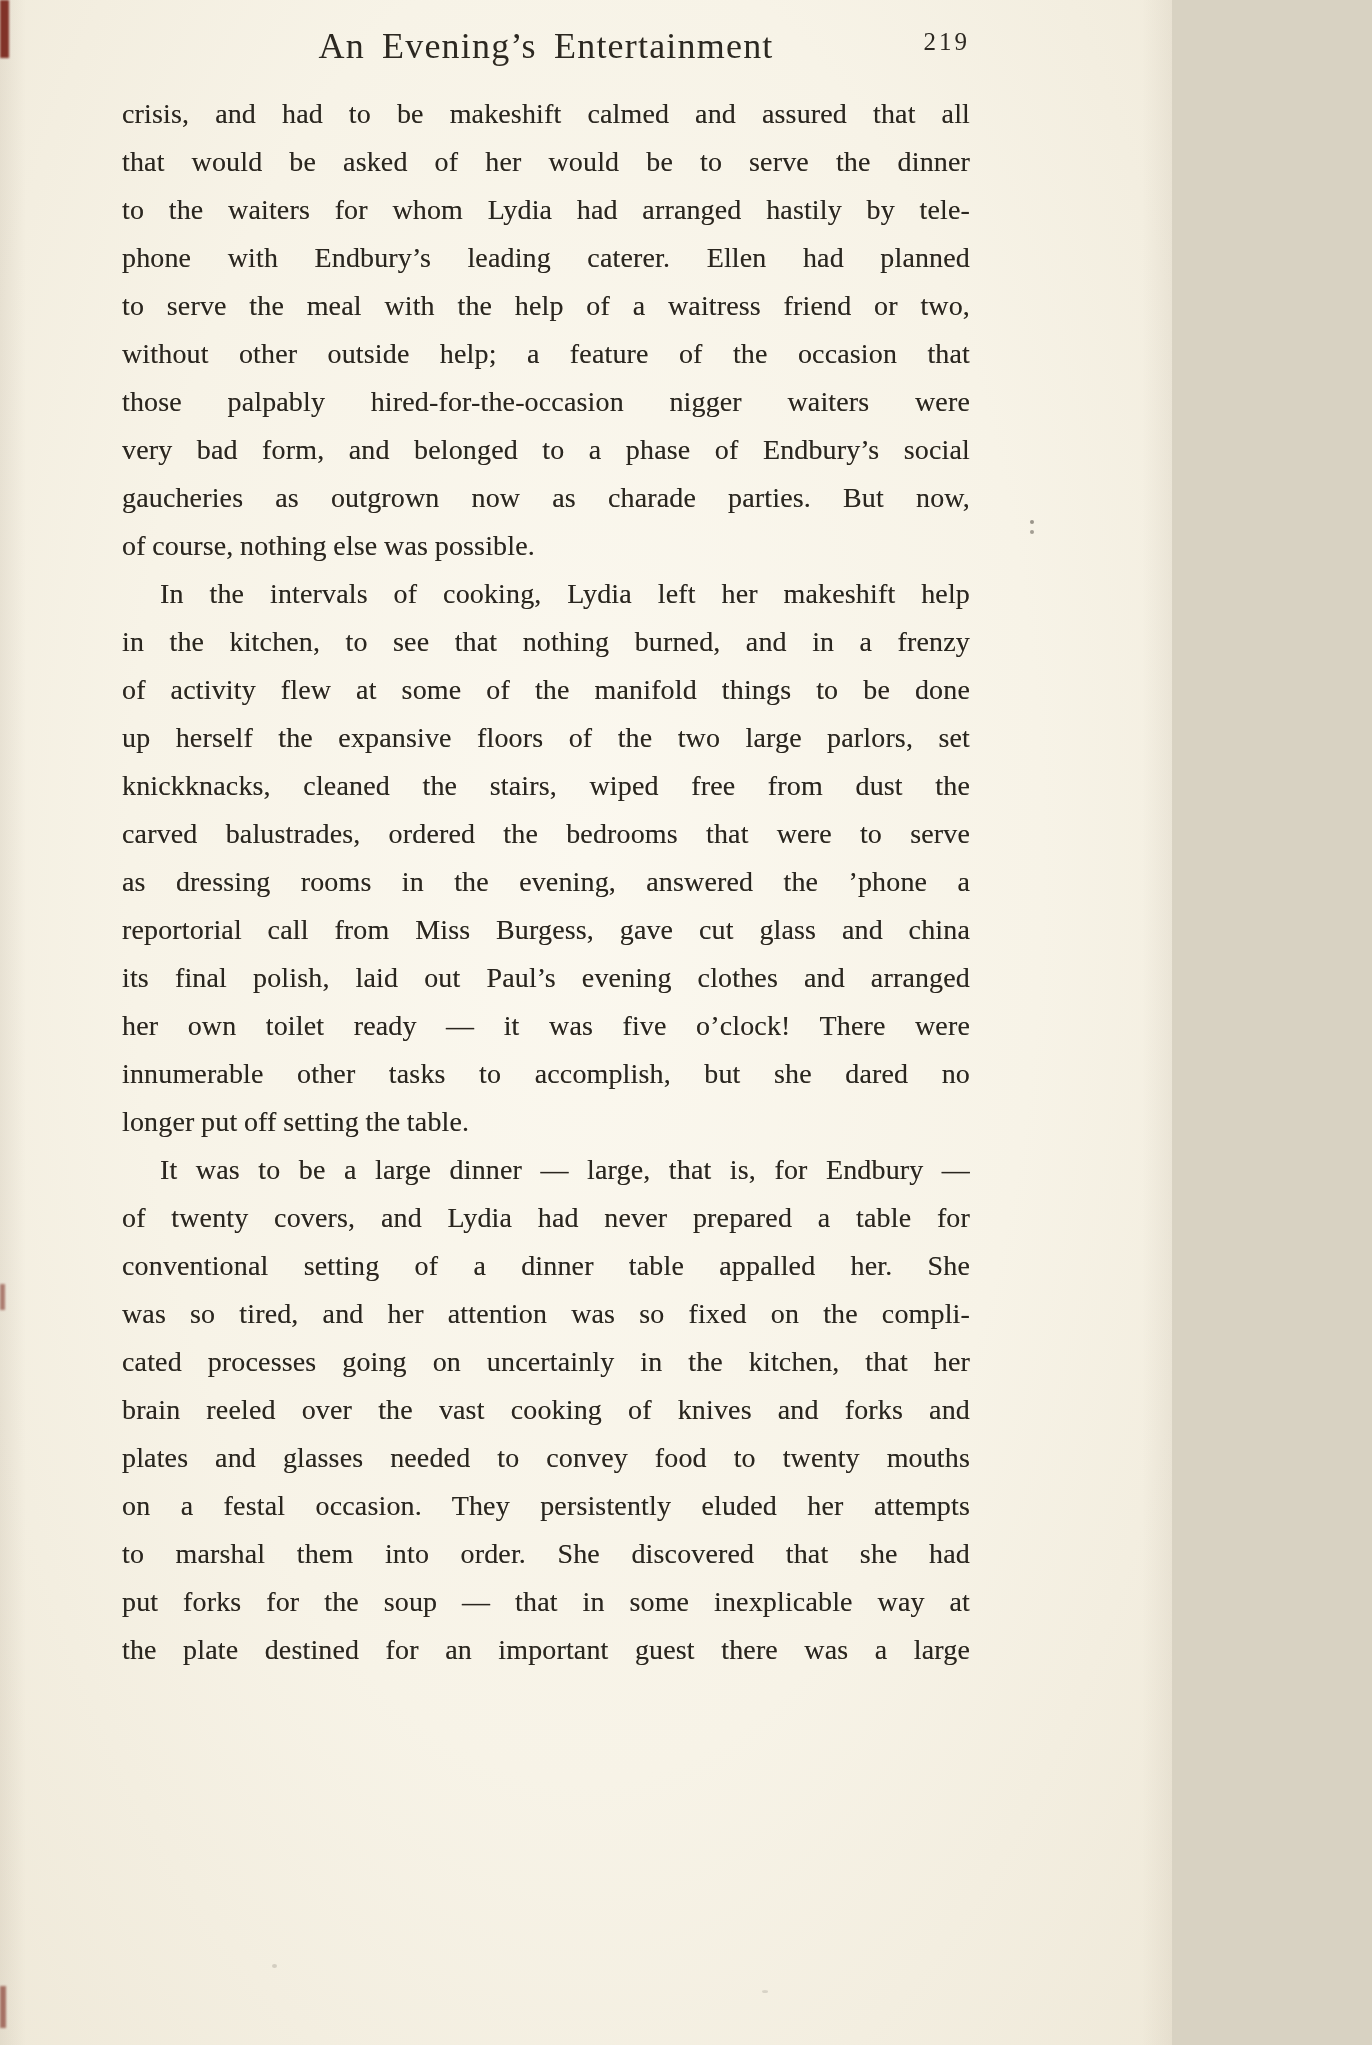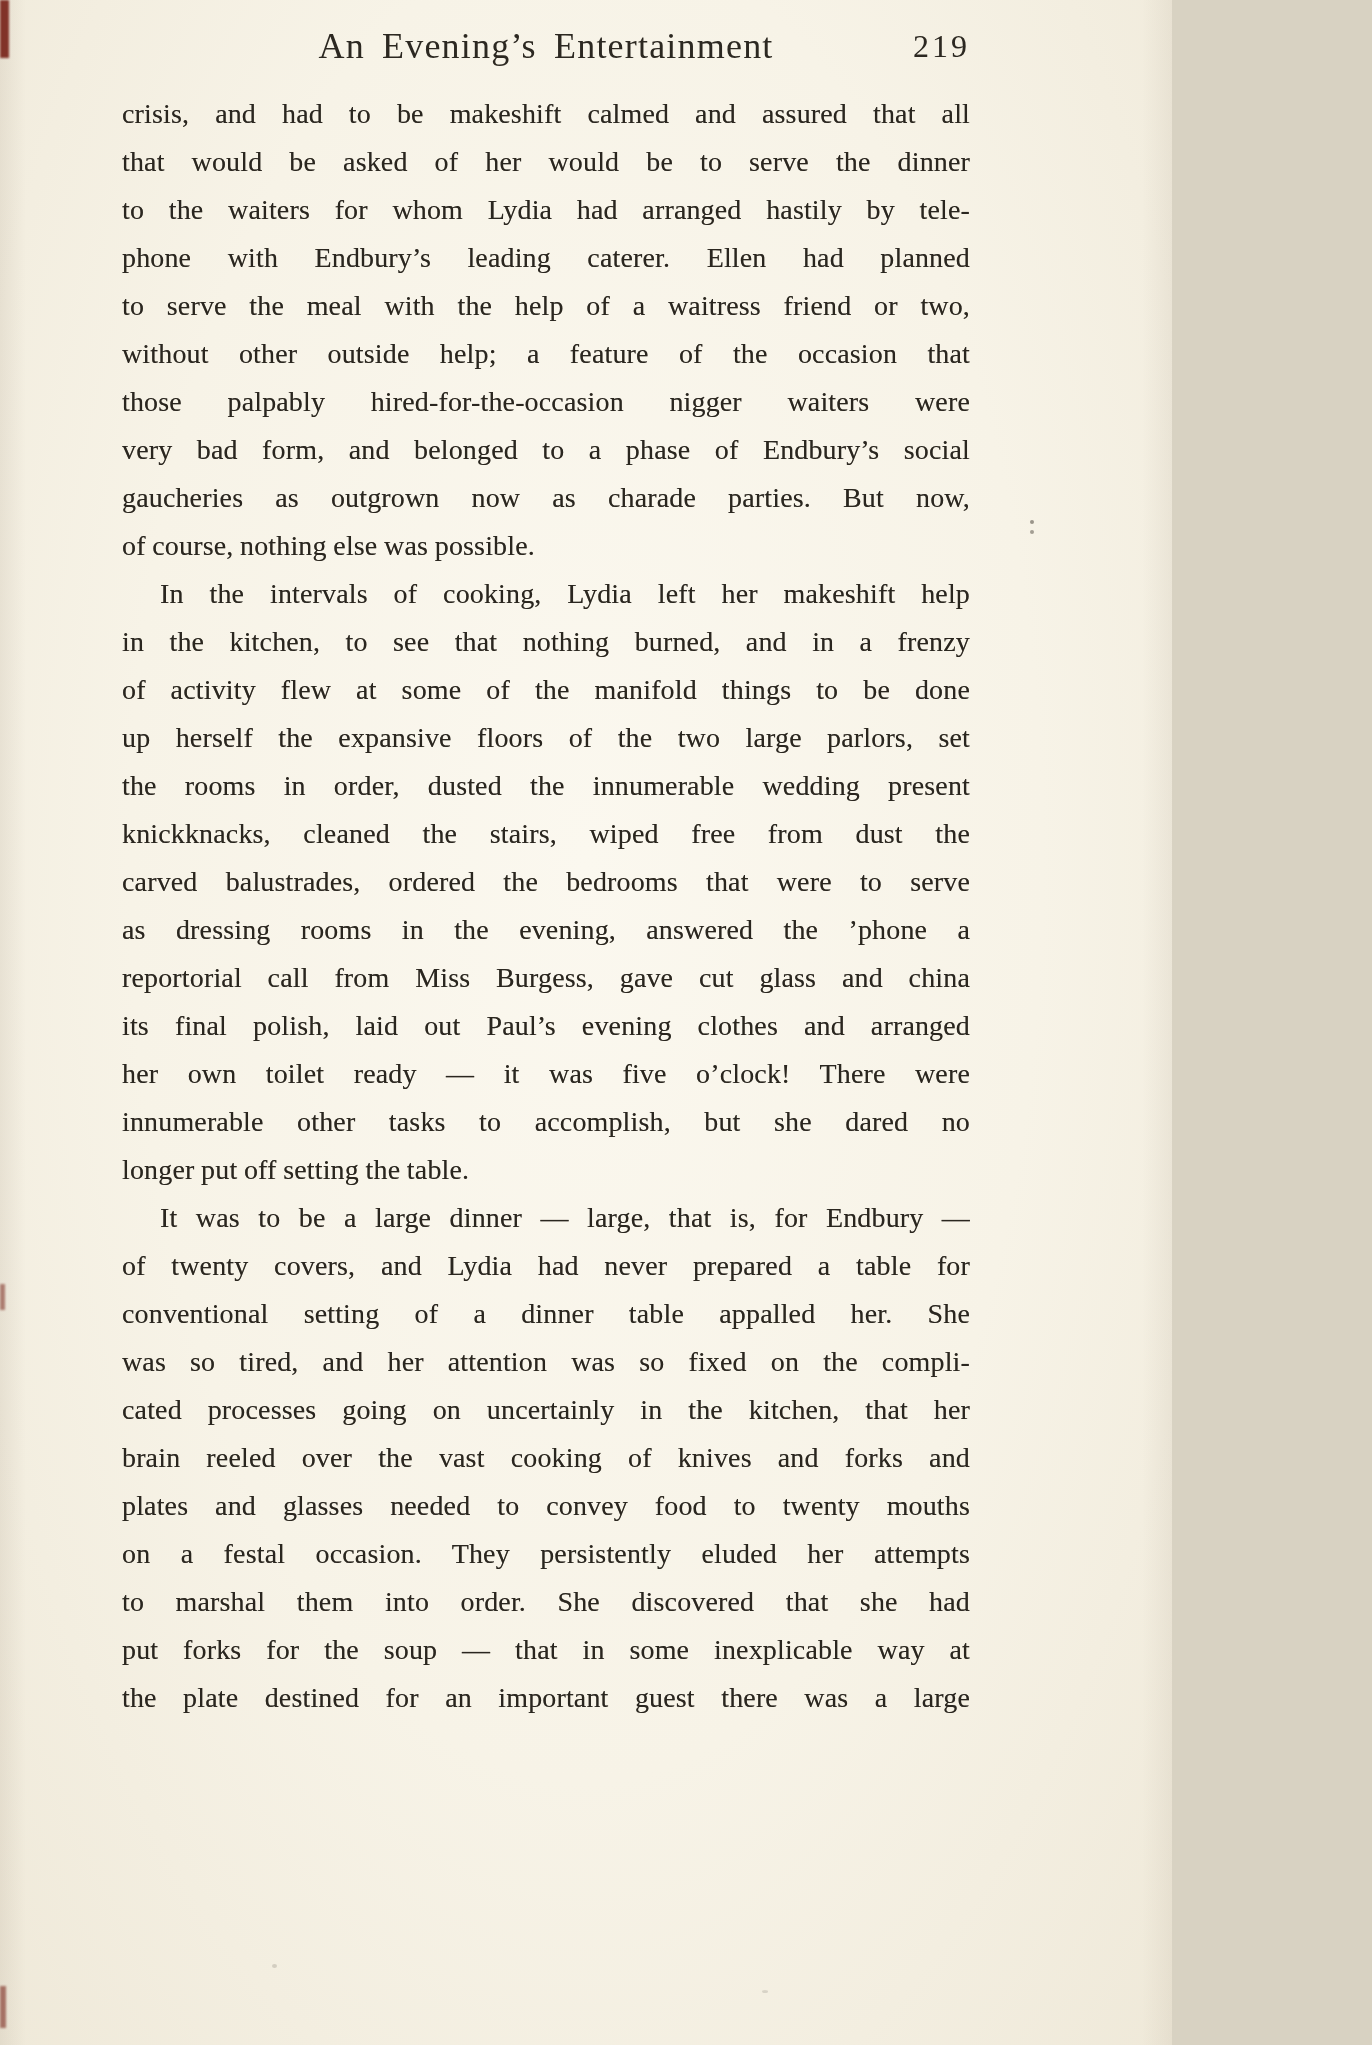--- a/index.html
+++ b/index.html
@@ -39,21 +39,21 @@
     font-size: 36px;
     line-height: 48px;
     letter-spacing: 1.2px;
     word-spacing: 7px;
     color: #2c2821;
   }
   .page-number {
     position: absolute;
     right: 0px;
     top: 6px;
-    font-size: 32px;
+    font-size: 25px;
     letter-spacing: 3px;
     color: #2c2821;
   }
   .paragraphs {
     position: relative;
   }
   .line {
     font-size: 28px;
     line-height: 48px;
     height: 48px;
@@ -116,21 +116,20 @@
           <div class="line">those palpably hired-for-the-occasion nigger waiters were</div>
           <div class="line">very bad form, and belonged to a phase of Endbury’s social</div>
           <div class="line">gaucheries as outgrown now as charade parties. But now,</div>
           <div class="line last">of course, nothing else was possible.</div>
         </div>
         <div class="paragraph">
           <div class="line indent">In the intervals of cooking, Lydia left her makeshift help</div>
           <div class="line">in the kitchen, to see that nothing burned, and in a frenzy</div>
           <div class="line">of activity flew at some of the manifold things to be done</div>
           <div class="line">up herself the expansive floors of the two large parlors, set</div>
-          <div class="line">the rooms in order, dusted the innumerable wedding present</div>
           <div class="line">knickknacks, cleaned the stairs, wiped free from dust the</div>
           <div class="line">carved balustrades, ordered the bedrooms that were to serve</div>
           <div class="line">as dressing rooms in the evening, answered the ’phone a</div>
           <div class="line">reportorial call from Miss Burgess, gave cut glass and china</div>
           <div class="line">its final polish, laid out Paul’s evening clothes and arranged</div>
           <div class="line">her own toilet ready — it was five o’clock! There were</div>
           <div class="line">innumerable other tasks to accomplish, but she dared no</div>
           <div class="line last">longer put off setting the table.</div>
         </div>
         <div class="paragraph">

